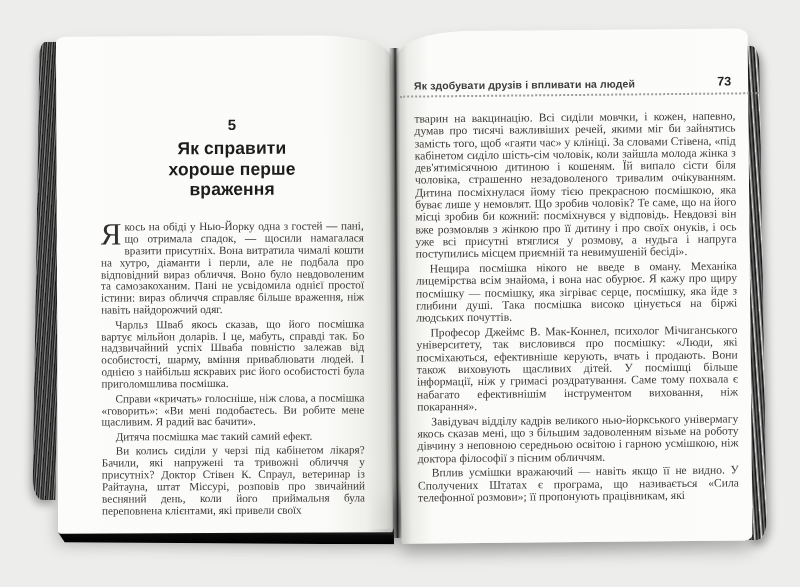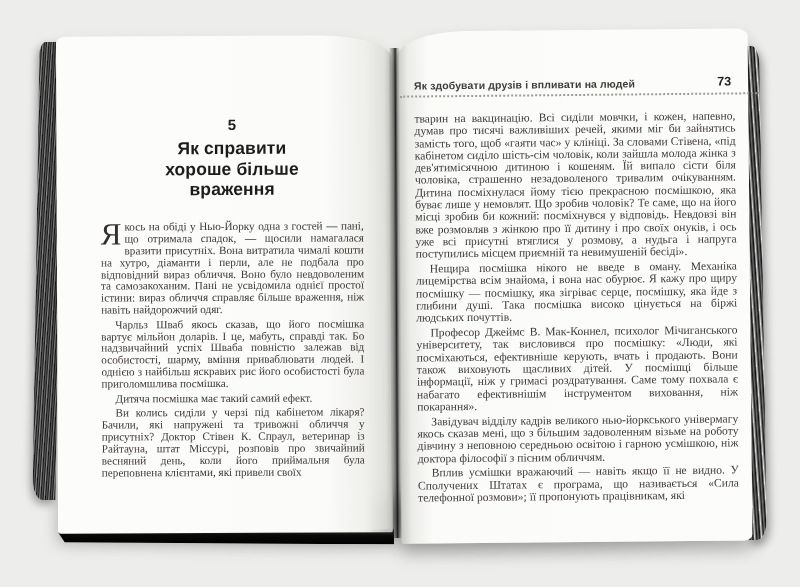--- a/index.html
+++ b/index.html
@@ -124,24 +124,25 @@
   <div class="book">
 
     <div class="shadow"></div>
     <div class="cover-bottom"></div>
     <div class="stack-left"></div>
     <div class="stack-right"></div>
 
     <div class="page page-left">
       <div class="content">
         <div class="chapter-number">5</div>
-        <h1 class="chapter-title">Як справити хороше більше враження</h1>
+        <h1 class="chapter-title">Як справити хороше перше враження</h1>
         <div class="body-text">
           <p><span class="dropcap">Я</span><span>кось на обіді у Нью-Йорку одна з гостей — пані, що отримала спадок, — щосили намагалася вразити присутніх. Вона витратила чималі кошти на хутро, діаманти і перли, але не подбала про відповідний вираз обличчя. Воно було невдоволеним та самозакоханим. Пані не усвідомила однієї простої істини: вираз обличчя справляє більше враження, ніж навіть найдорожчий одяг.</span></p>
           <p class="indent">Чарльз Шваб якось сказав, що його посмішка вартує мільйон доларів. І це, мабуть, справді так. Бо надзвичайний успіх Шваба повністю залежав від особистості, шарму, вміння приваблювати людей. І однією з найбільш яскравих рис його особистості була приголомшлива посмішка.</p>
+          <p class="indent">Справи «кричать» голосніше, ніж слова, а посмішка «говорить»: «Ви мені подобаєтесь. Ви робите мене щасливим. Я радий вас бачити».</p>
           <p class="indent">Дитяча посмішка має такий самий ефект.</p>
           <p class="indent">Ви колись сиділи у черзі під кабінетом лікаря? Бачили, які напружені та тривожні обличчя у присутніх? Доктор Стівен К. Спраул, ветеринар із Райтауна, штат Міссурі, розповів про звичайний весняний день, коли його приймальня була переповнена клієнтами, які привели своїх</p>
         </div>
       </div>
     </div>
 
     <div class="page page-right">
       <div class="content">
         <div class="running-head">
           <span class="rh-text">Як здобувати друзів і впливати на людей</span>

